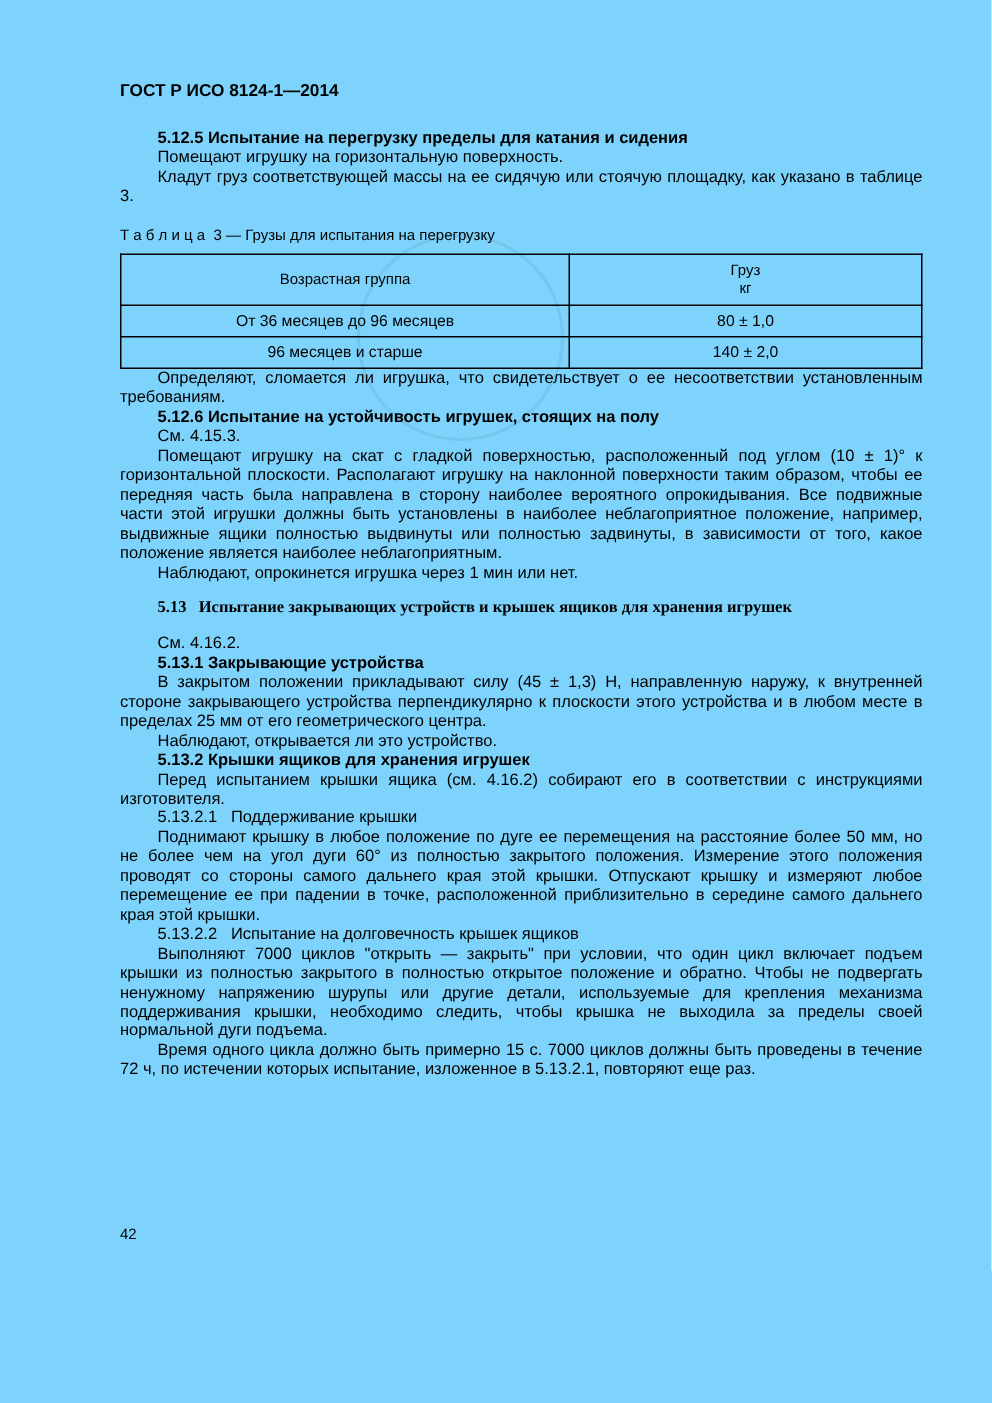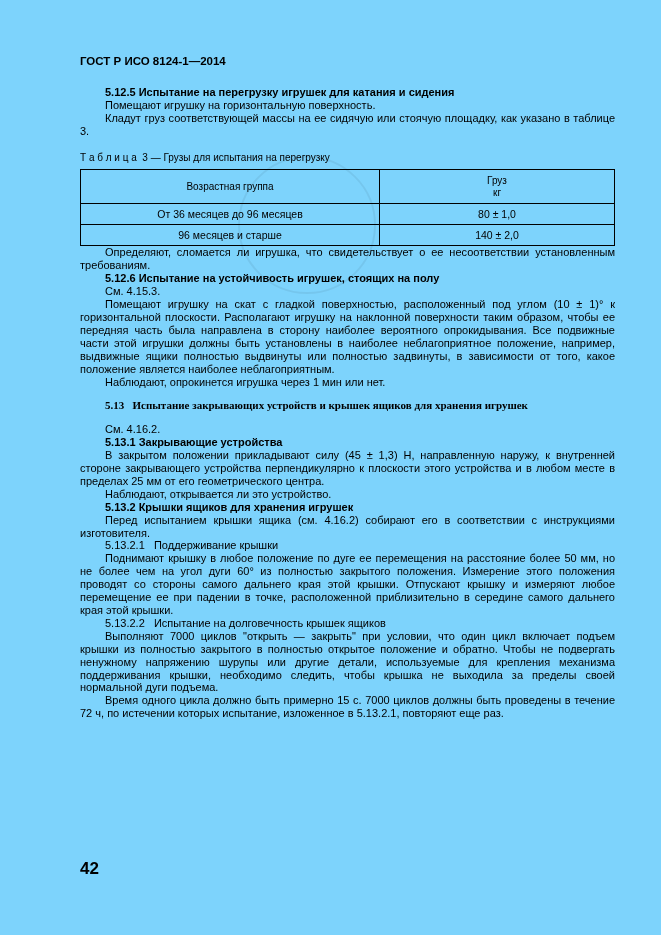--- a/index.html
+++ b/index.html
@@ -48,43 +48,43 @@
   .tbl th {
     height: 34px;
     font-size: 10px;
     line-height: 11.5px;
   }
   .tbl td { height: 21px; }
   .after-tbl { margin-top: 14px; }
   .footer {
     position: absolute;
     left: 80px;
-    top: 863px;
-    font-weight: bold;
-    font-size: 17px;
+    top: 818px;
+    font-weight: normal;
+    font-size: 10px;
   }
   .watermark {
     position: absolute;
     left: 238px;
     top: 156px;
     width: 138px;
     height: 138px;
     border: 2px solid rgba(0,0,0,0.06);
     border-radius: 50%;
     pointer-events: none;
   }
 </style>
 </head>
 <body>
 
 <div class="page">
 
   <div class="doc-header">ГОСТ Р ИСО 8124-1—2014</div>
 
-  <p class="h">5.12.5 Испытание на перегрузку игрушек для катания и сидения</p>
+  <p class="h">5.12.5 Испытание на перегрузку пределы для катания и сидения</p>
   <p>Помещают игрушку на горизонтальную поверхность.</p>
   <p>Кладут груз соответствующей массы на ее сидячую или стоячую площадку, как указано в таблице 3.</p>
 
   <div class="tbl-caption">Т а б л и ц а&nbsp; 3 — Грузы для испытания на перегрузку</div>
 
   <table class="tbl">
     <colgroup>
       <col style="width:56%">
       <col style="width:44%">
     </colgroup>

